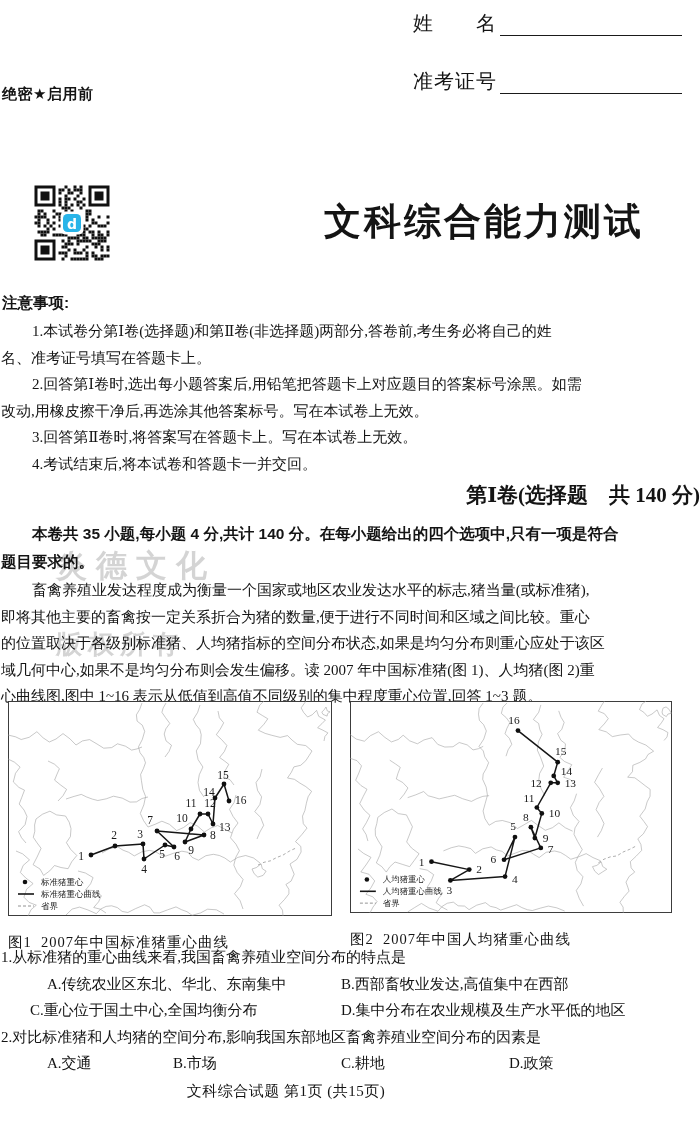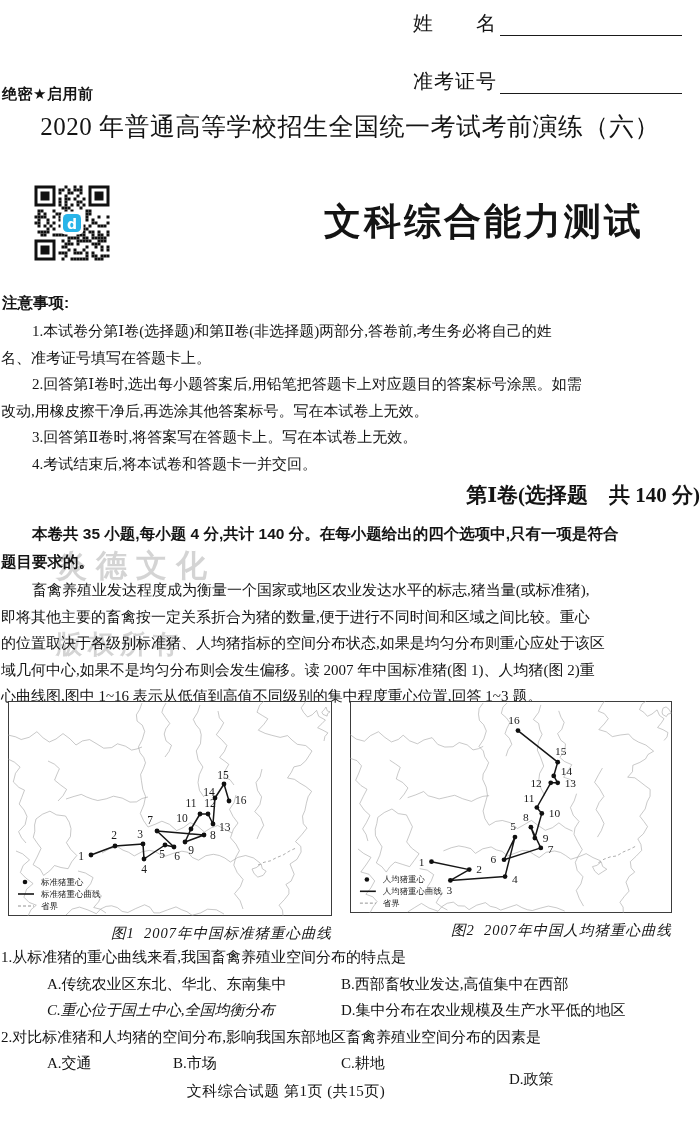--- a/index.html
+++ b/index.html
@@ -33,21 +33,21 @@
   #passage-lines{position:absolute;left:1px;top:577px;width:644px;}
   .tline{white-space:pre;font-size:15px;line-height:26.6px;}
   #intro-lines .tline{font-size:15.5px;line-height:27.5px;}
   .ind{padding-left:31px;}
 
   .section-heading{position:absolute;left:0;top:481px;width:700px;text-align:right;
                    font-size:21px;font-weight:700;white-space:pre;}
 
   .map-figure{position:absolute;margin:0;}
   .map-figure svg{display:block;background:#fff;}
-  .fig-caption{text-align:right;font-size:14.5px;margin-top:8px;white-space:pre;letter-spacing:1px;font-style:italic;}
+  .fig-caption{text-align:left;font-size:14.5px;margin-top:17px;white-space:pre;letter-spacing:1px;}
 
   #questions{position:absolute;left:1px;top:944px;width:699px;font-size:15px;}
   .q-stem{white-space:pre;line-height:26.6px;}
   .opt-row{position:relative;height:26.6px;}
   .opt{position:absolute;top:0;white-space:pre;line-height:26.6px;}
 
   .footer{position:absolute;left:0;top:1082px;width:572px;text-align:center;font-size:15px;
           white-space:pre;letter-spacing:.5px;}
 </style>
 </head>
@@ -60,21 +60,20 @@
       <span class="field-label">姓　　名</span>
       <span class="field-line"></span>
     </div>
     <div class="field-row">
       <span class="field-label">准考证号</span>
       <span class="field-line"></span>
     </div>
   </div>
 
   <div class="secrecy sans">绝密★启用前</div>
-  <div class="exam-title">2020 年普通高等学校招生全国统一考试考前演练（六）</div>
 
   <div class="qr-wrap">
     <svg id="qr-svg" width="78" height="78" viewBox="0 0 78 78">
         <rect x="0" y="0" width="78" height="78" fill="#fff"></rect>
         <rect x="31.5" y="1.5" width="3" height="3" fill="#111"></rect>
         <rect x="40.5" y="1.5" width="3" height="3" fill="#111"></rect>
         <rect x="46.5" y="1.5" width="3" height="3" fill="#111"></rect>
         <rect x="25.5" y="4.5" width="3" height="3" fill="#111"></rect>
         <rect x="28.5" y="4.5" width="3" height="3" fill="#111"></rect>
         <rect x="34.5" y="4.5" width="3" height="3" fill="#111"></rect>
@@ -419,26 +418,26 @@
     <figcaption class="fig-caption">图2  2007年中国人均猪重心曲线</figcaption>
   </figure>
 
   <div id="questions">
       <div class="q-stem">1.从标准猪的重心曲线来看,我国畜禽养殖业空间分布的特点是</div>
       <div class="opt-row">
         <span class="opt" style="left: 46px;">A.传统农业区东北、华北、东南集中</span>
         <span class="opt" style="left: 340px;">B.西部畜牧业发达,高值集中在西部</span>
       </div>
       <div class="opt-row">
-        <span class="opt" style="left: 46px; font-style: italic;">C.重心位于国土中心,全国均衡分布</span>
+        <span class="opt" style="left: 29px;">C.重心位于国土中心,全国均衡分布</span>
         <span class="opt" style="left: 340px;">D.集中分布在农业规模及生产水平低的地区</span>
       </div>
       <div class="q-stem">2.对比标准猪和人均猪的空间分布,影响我国东部地区畜禽养殖业空间分布的因素是</div>
       <div class="opt-row">
         <span class="opt" style="left: 46px;">A.交通</span>
         <span class="opt" style="left: 172px;">B.市场</span>
         <span class="opt" style="left: 340px;">C.耕地</span>
-        <span class="opt" style="left: 508px; margin-top: 16px;">D.政策</span>
+        <span class="opt" style="left: 508px;">D.政策</span>
       </div>
     </div>
 
   <div class="footer">文科综合试题 第1页 (共15页)</div>
 </div>
 
 </body></html>

